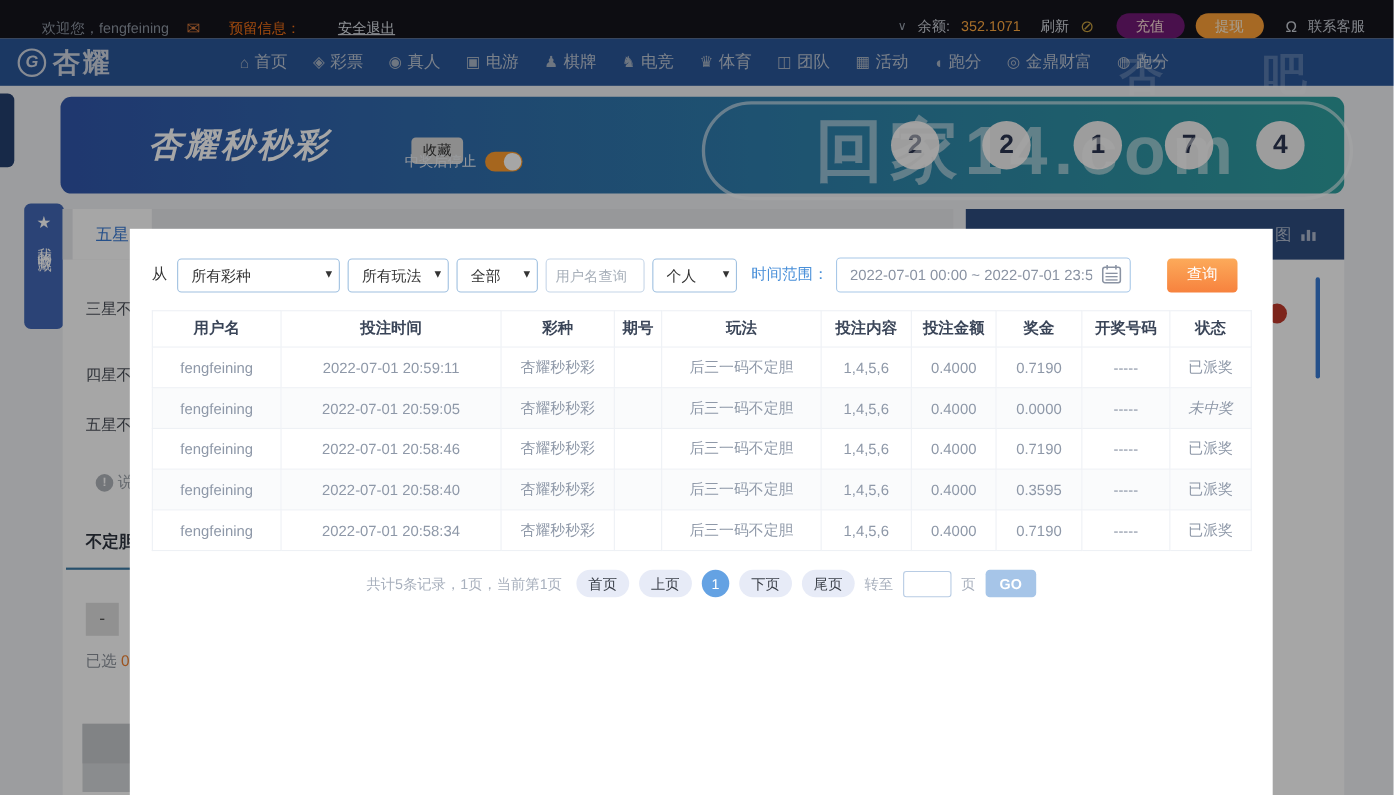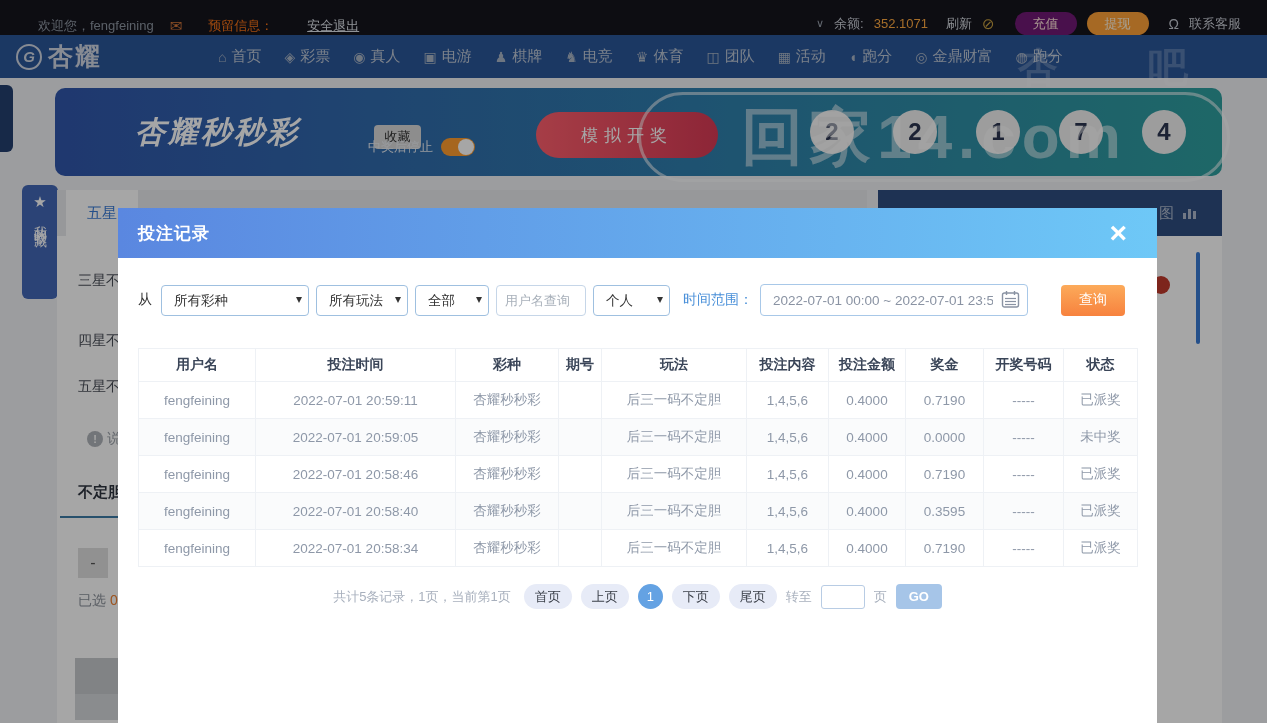--- a/index.html
+++ b/index.html
@@ -112,26 +112,26 @@
   .user-inp { width:90px; height:31px; border:1px solid #c6d6e8; border-radius:4px; padding:0 8px; font-size:13px; color:#555; font-family:inherit; }
   .user-inp::placeholder { color:#a8b0ba; }
   .time-lbl { color:#4a90d9; font-size:14px; margin-left:6px; }
   .date-box { position:relative; width:268px; height:32px; }
   .date-box input { width:100%; height:32px; border:1px solid #a8c8e8; border-radius:4px; padding:0 34px 0 12px;
     font-size:13.5px; color:#8a93a3; font-family:inherit; background:#fff; }
   .cal-ic { position:absolute; right:8px; top:6px; cursor:pointer; }
   .query-btn { margin-left:26px; width:64px; height:31px; border:none; border-radius:4px;
     background:linear-gradient(180deg,#fcaa5a,#f7823e); color:#fff; font-size:14px; cursor:pointer; }
 
-  table.rec { width:999px; margin-top:32px; border-collapse:collapse; table-layout:fixed; }
+  table.rec { width:999px; margin-top:16px; border-collapse:collapse; table-layout:fixed; }
   table.rec th { height:33px; font-size:14px; color:#3a4558; font-weight:bold; border:1px solid #eef1f5; }
   table.rec td { height:37px; font-size:13.5px; color:#8e98a8; text-align:center; border:1px solid #eef1f5; overflow:hidden; white-space:nowrap; }
   table.rec tbody tr:nth-child(even) { background:#fafbfc; }
   td.st-paid { color:#f0a63c; }
-  td.st-miss { color:#5c6878; }
+  td.st-miss { color:#5c6878;font-style:italic; }
 
   .pager { margin-top:17px; display:flex; align-items:center; justify-content:center; gap:9px; }
   .pg-sum { color:#a8b0bd; font-size:13px; margin-right:4px; }
   .pg-btn { height:25px; padding:0 11px; background:#e7ebf7; color:#3a3f48; border:none; border-radius:13px;
     font-size:13px; cursor:pointer; font-family:inherit; }
   .pg-cur { width:25px; height:25px; border-radius:50%; background:#64a2e3; color:#fff; font-size:13px;
     display:flex; align-items:center; justify-content:center; }
   .pg-txt { color:#a8b0bd; font-size:13px;text-align:center; }
   .pg-inp { width:44px; height:24px; border:1px solid #b8cce4; border-radius:3px; padding:0 4px; font-family:inherit; }
   .pg-go { width:46px; height:25px; border:none; border-radius:4px; background:#a6c5e8; color:#fff;
@@ -217,21 +217,20 @@
 
 <div class="banner">
   <span class="lotto-name">杏耀秒秒彩</span>
   <button class="fav-btn">收藏</button>
   <div class="stop-row">
     <span class="stop-label">中奖后停止</span>
     <span class="toggle">
         <span class="knob"></span>
       </span>
   </div>
-  <button class="sim-btn">模拟开奖</button>
   <div class="balls">
       <span class="ball">2</span>
       <span class="ball">2</span>
       <span class="ball">1</span>
       <span class="ball">7</span>
       <span class="ball">4</span>
     </div>
 </div>
 
 <div class="wm-pill">回家14.com</div>
@@ -275,24 +274,20 @@
         <rect x="11" y="5" width="3" height="8" fill="#aeb9cc"></rect>
     </svg>
   </div>
   <div class="red-ball"></div>
   <div class="right-scroll"></div>
 </div>
 
 <div class="overlay"></div>
 
 <div class="modal">
-  <div class="modal-head">
-    <span class="modal-title">投注记录</span>
-    <span class="modal-close">×</span>
-  </div>
   <div class="modal-body">
 
     <div class="filters">
       <span class="from-lbl">从</span>
       <span class="sel" style="width:148px">
         <select><option>所有彩种</option></select>
         <span class="sel-arrow">▾</span>
       </span>
       <span class="sel" style="width:92px">
         <select><option>所有玩法</option></select>

